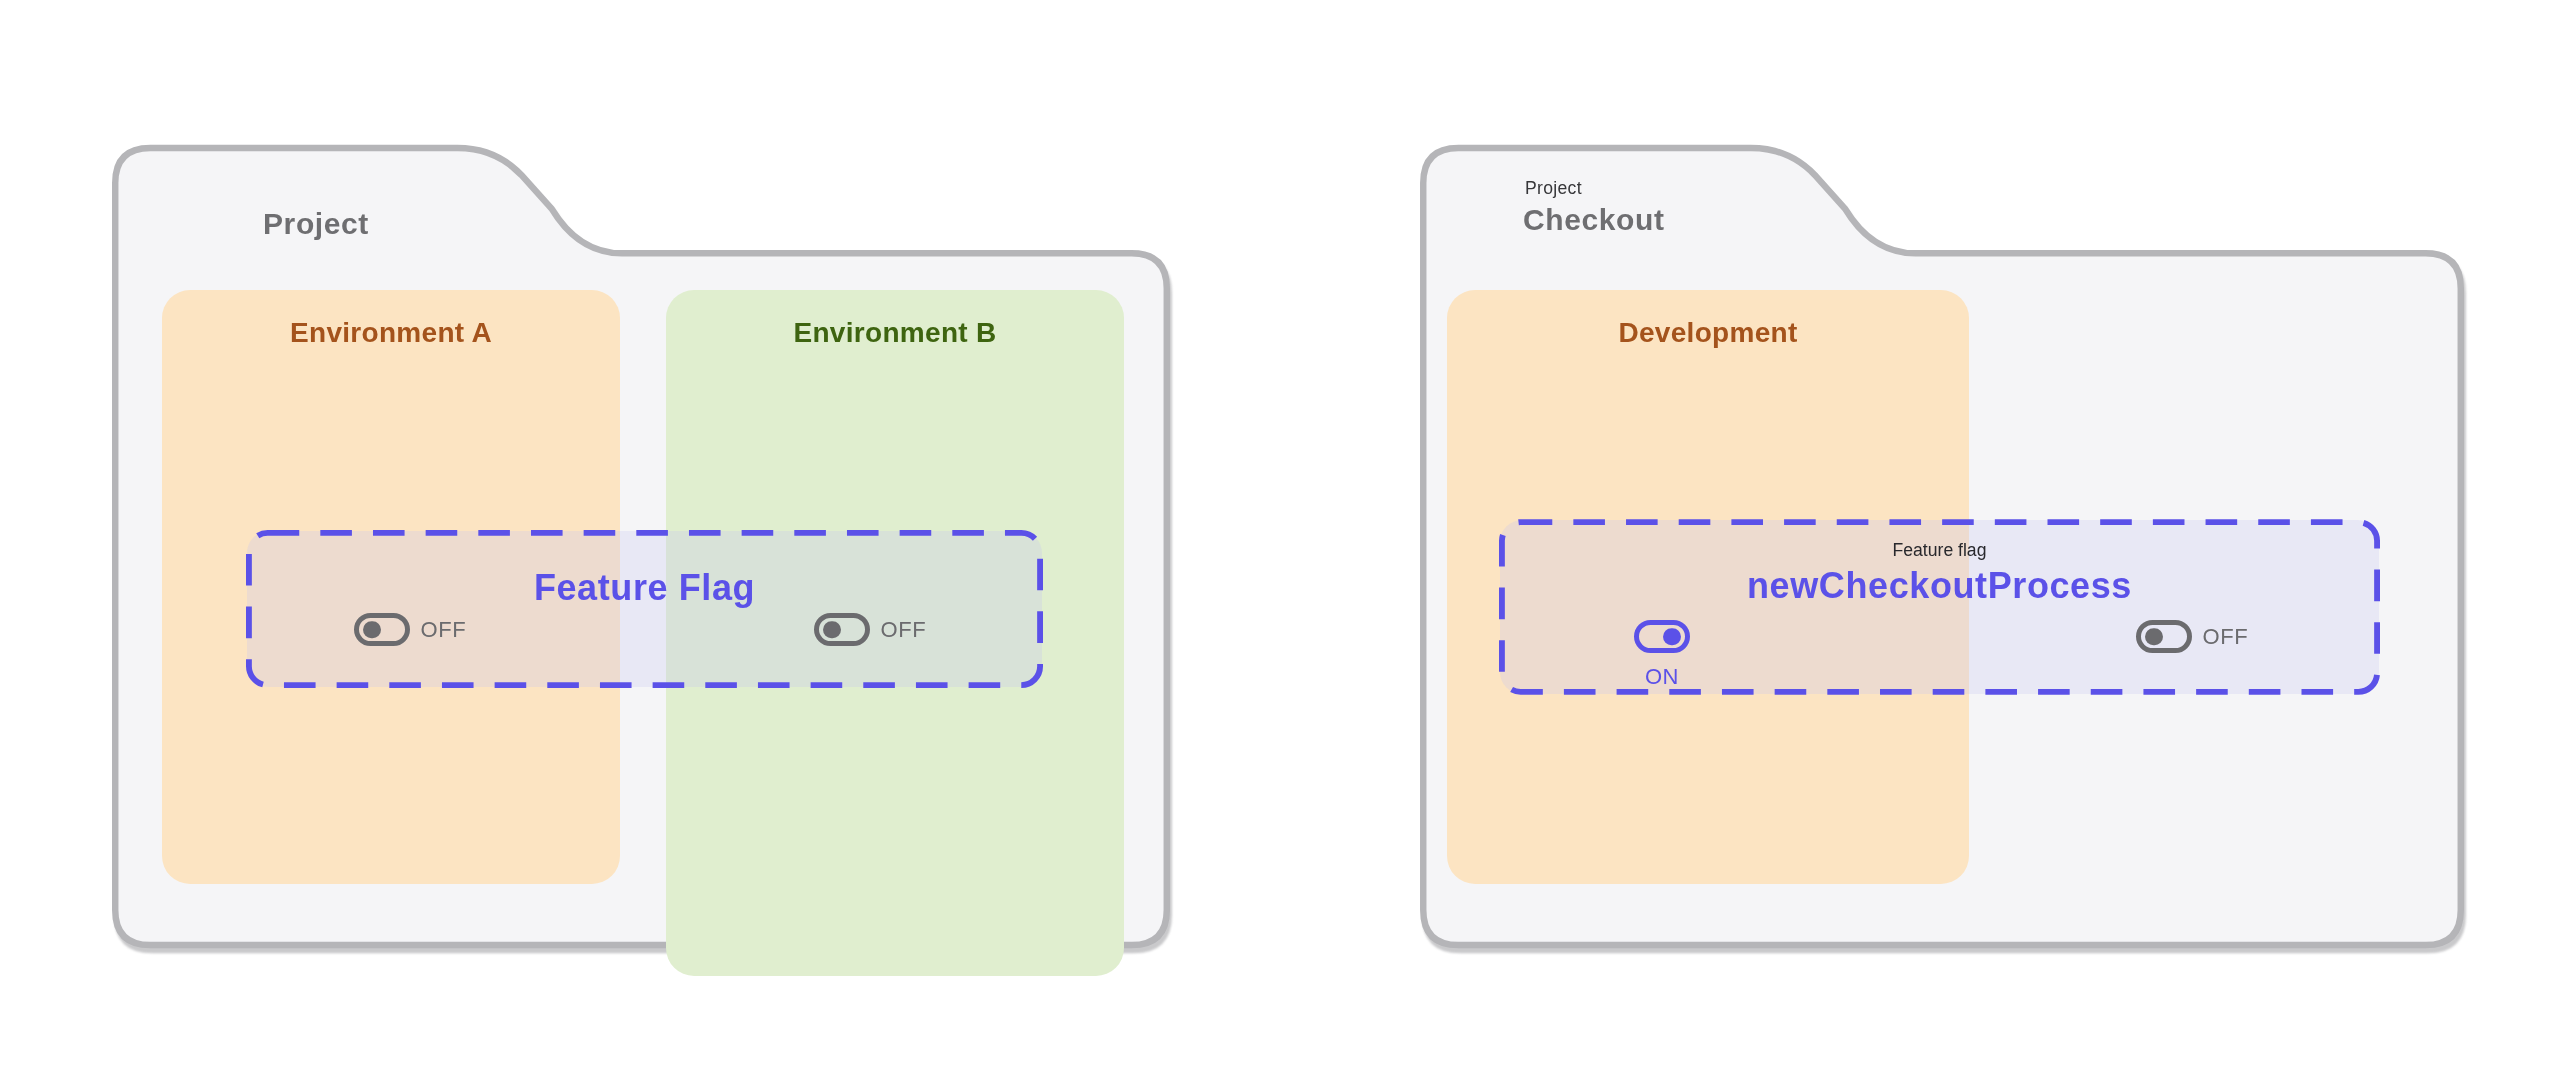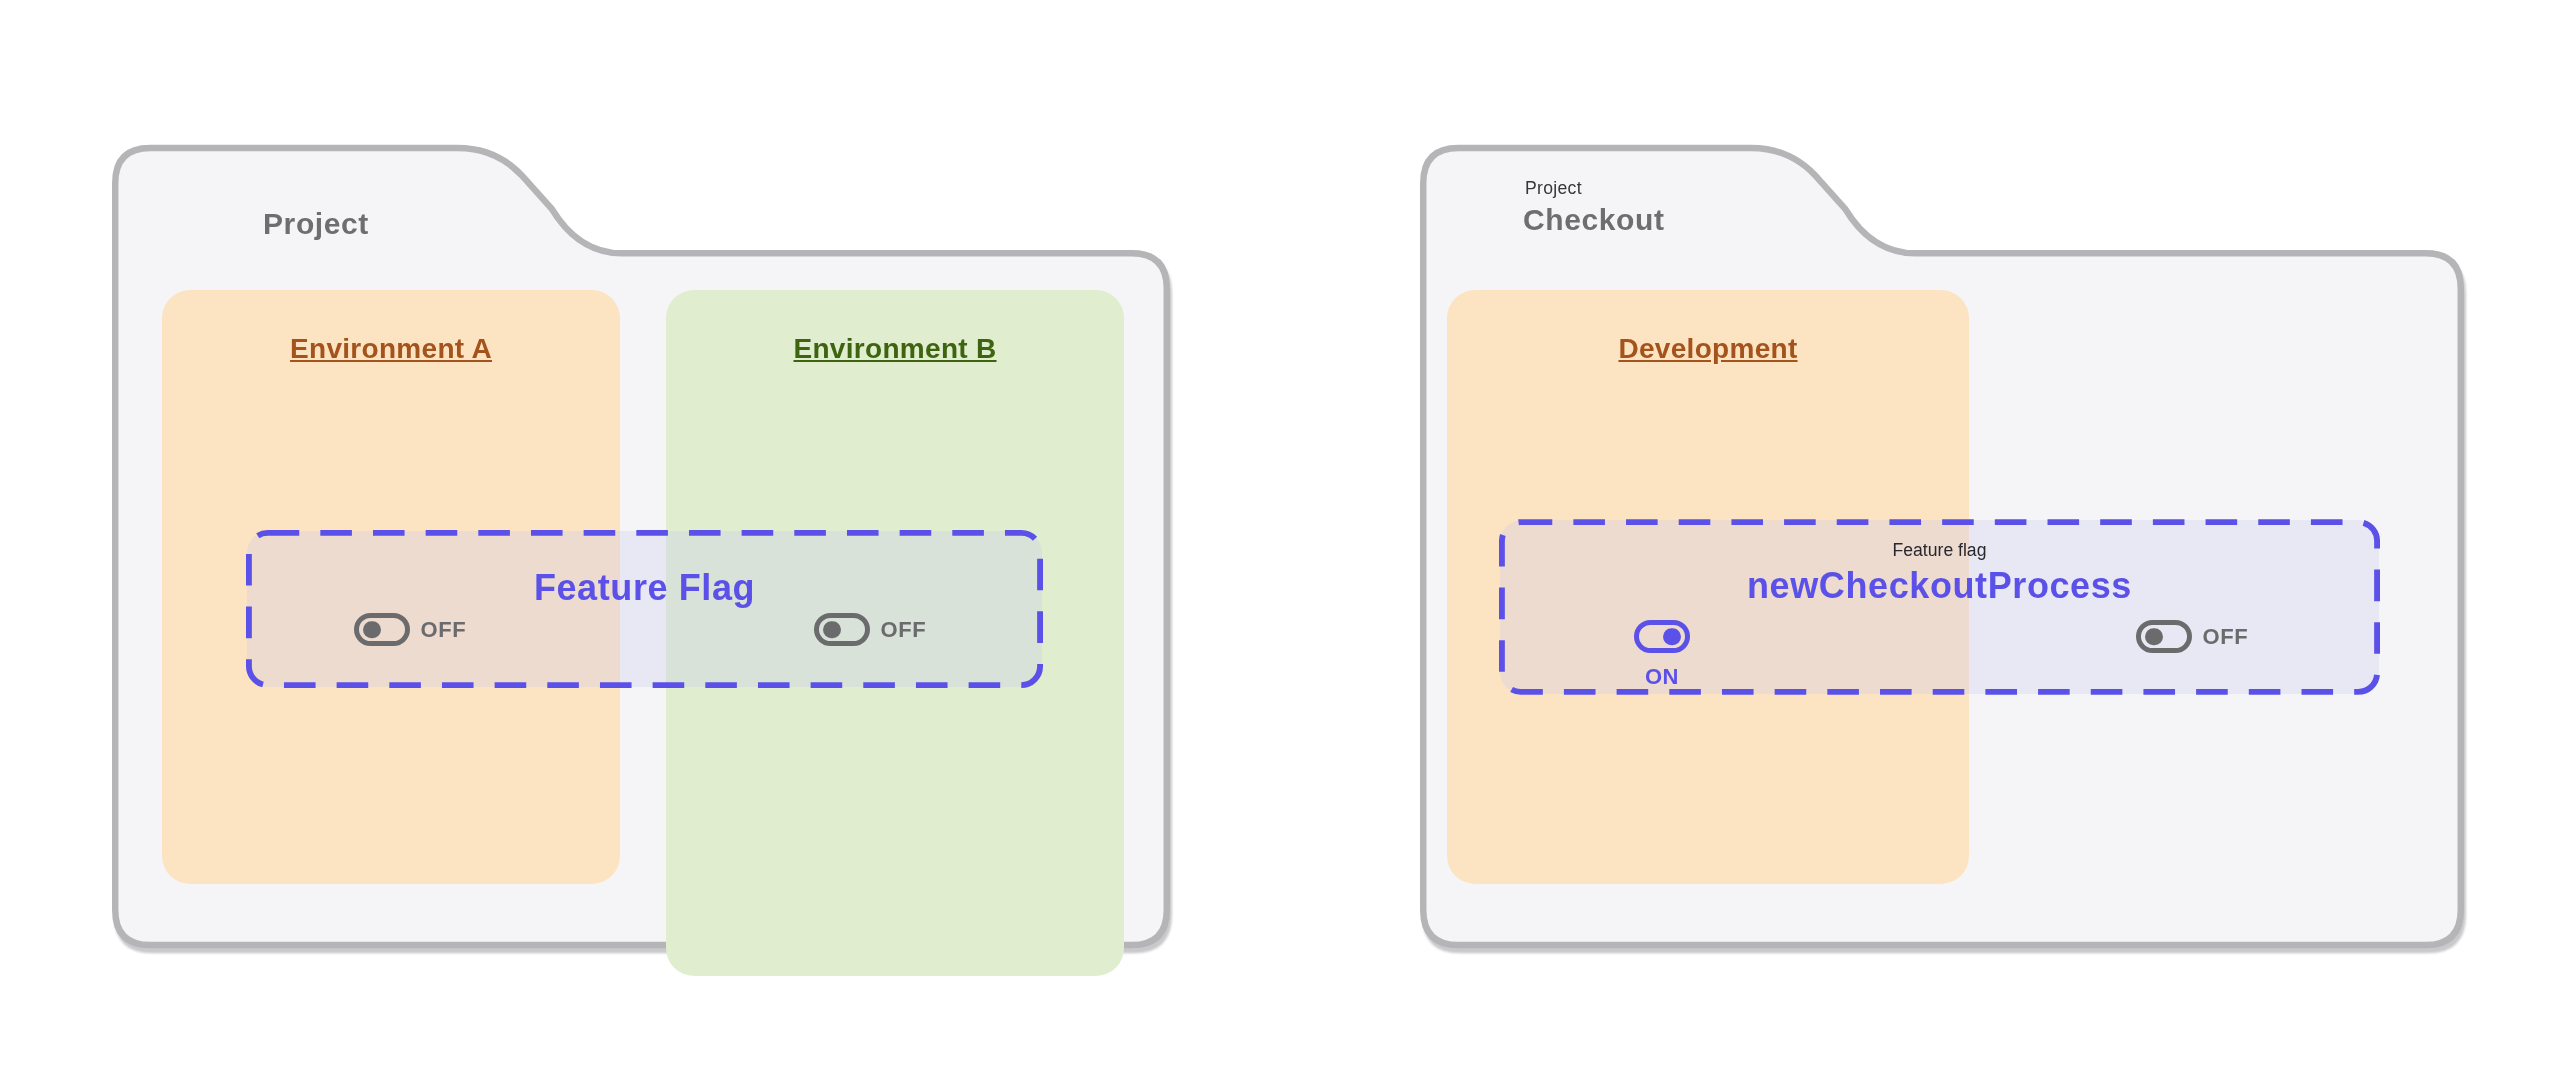--- a/index.html
+++ b/index.html
@@ -18,40 +18,40 @@
     filter: drop-shadow(2.9px 5.9px 1.2px rgba(135,135,140,0.45)); }
   .folder-shape path { fill: var(--folder-fill, #F5F5F7); stroke: var(--folder-border, #B5B5B8);
     stroke-width: 11; stroke-linejoin: round; }
 
   .tab-small { position: absolute; font-size: 17.6px; font-weight: 500; color: #37373A; letter-spacing: 0.3px; }
   .tab-title { position: absolute; font-size: 30px; font-weight: 700; color: var(--tab-text, #6E6E71); letter-spacing: 0.6px; }
 
   .panel { position: absolute; border-radius: 28px; }
   .panel--orange { background: var(--orange-panel, #FCE4C2); }
   .panel--green  { background: var(--green-panel, #E0EECF); }
-  .panel-label { width: 100%; text-align: center; padding-top: 43px; font-size: 28px; font-weight: 700; letter-spacing: 0.3px; text-decoration: underline; }
+  .panel-label { width: 100%; text-align: center; padding-top: 27px; font-size: 28px; font-weight: 700; letter-spacing: 0.3px; }
   .panel--orange .panel-label { color: var(--orange-text, #A4531C); }
   .panel--green  .panel-label { color: var(--green-text, #3E6410); }
 
   .flagbox { position: absolute; }
   .flagbox-fill { position: absolute; inset: 1.2px; background: rgba(197,197,241,0.28); border-radius: 22px; }
   .flagbox-dash { position: absolute; left: 0; top: 0; }
   .flagbox-dash rect { fill: none; stroke: var(--accent-purple, #5B51E8); stroke-width: 10;
     stroke-dasharray: 54 36; }
 
   .flag-small { position: absolute; width: 100%; text-align: center; font-size: 17.6px; font-weight: 500; color: #28282C; }
   .flag-title { position: absolute; width: 100%; text-align: center; font-size: 36px; font-weight: 700;
     color: var(--accent-purple, #5B51E8); letter-spacing: 0.6px; }
 
   .toggle-row { position: absolute; display: flex; align-items: center; gap: 10.5px; }
   .toggle { position: relative; width: 56px; height: 33px; border: 5.3px solid #6B6B6E;
     border-radius: 20px; box-sizing: border-box; background: transparent; cursor: pointer; }
   .toggle .knob { position: absolute; top: 50%; transform: translateY(-50%);
     width: 17.6px; height: 17.6px; border-radius: 50%; background: #6B6B6E; }
-  .toggle-label { font-size: 22px; font-weight: 700; color: #66666A; letter-spacing: 0.6px; }
+  .toggle-label { font-size: 22px; font-weight: 400; color: #66666A; letter-spacing: 0.6px; }
 
   .state-off .toggle { border-color: var(--toggle-off, #6B6B6E); }
   .state-off .knob { left: 4.1px; background: var(--toggle-off, #6B6B6E); }
   .state-off .toggle-label { color: var(--toggle-off, #6B6B6E); }
   .state-on .toggle { border-color: var(--accent-purple, #5B51E8); }
   .state-on .knob { right: 4.1px; left: auto; background: var(--accent-purple, #5B51E8); }
   .state-on .toggle-label { color: var(--accent-purple, #5B51E8); }
 </style>
 </head>
 <body>

